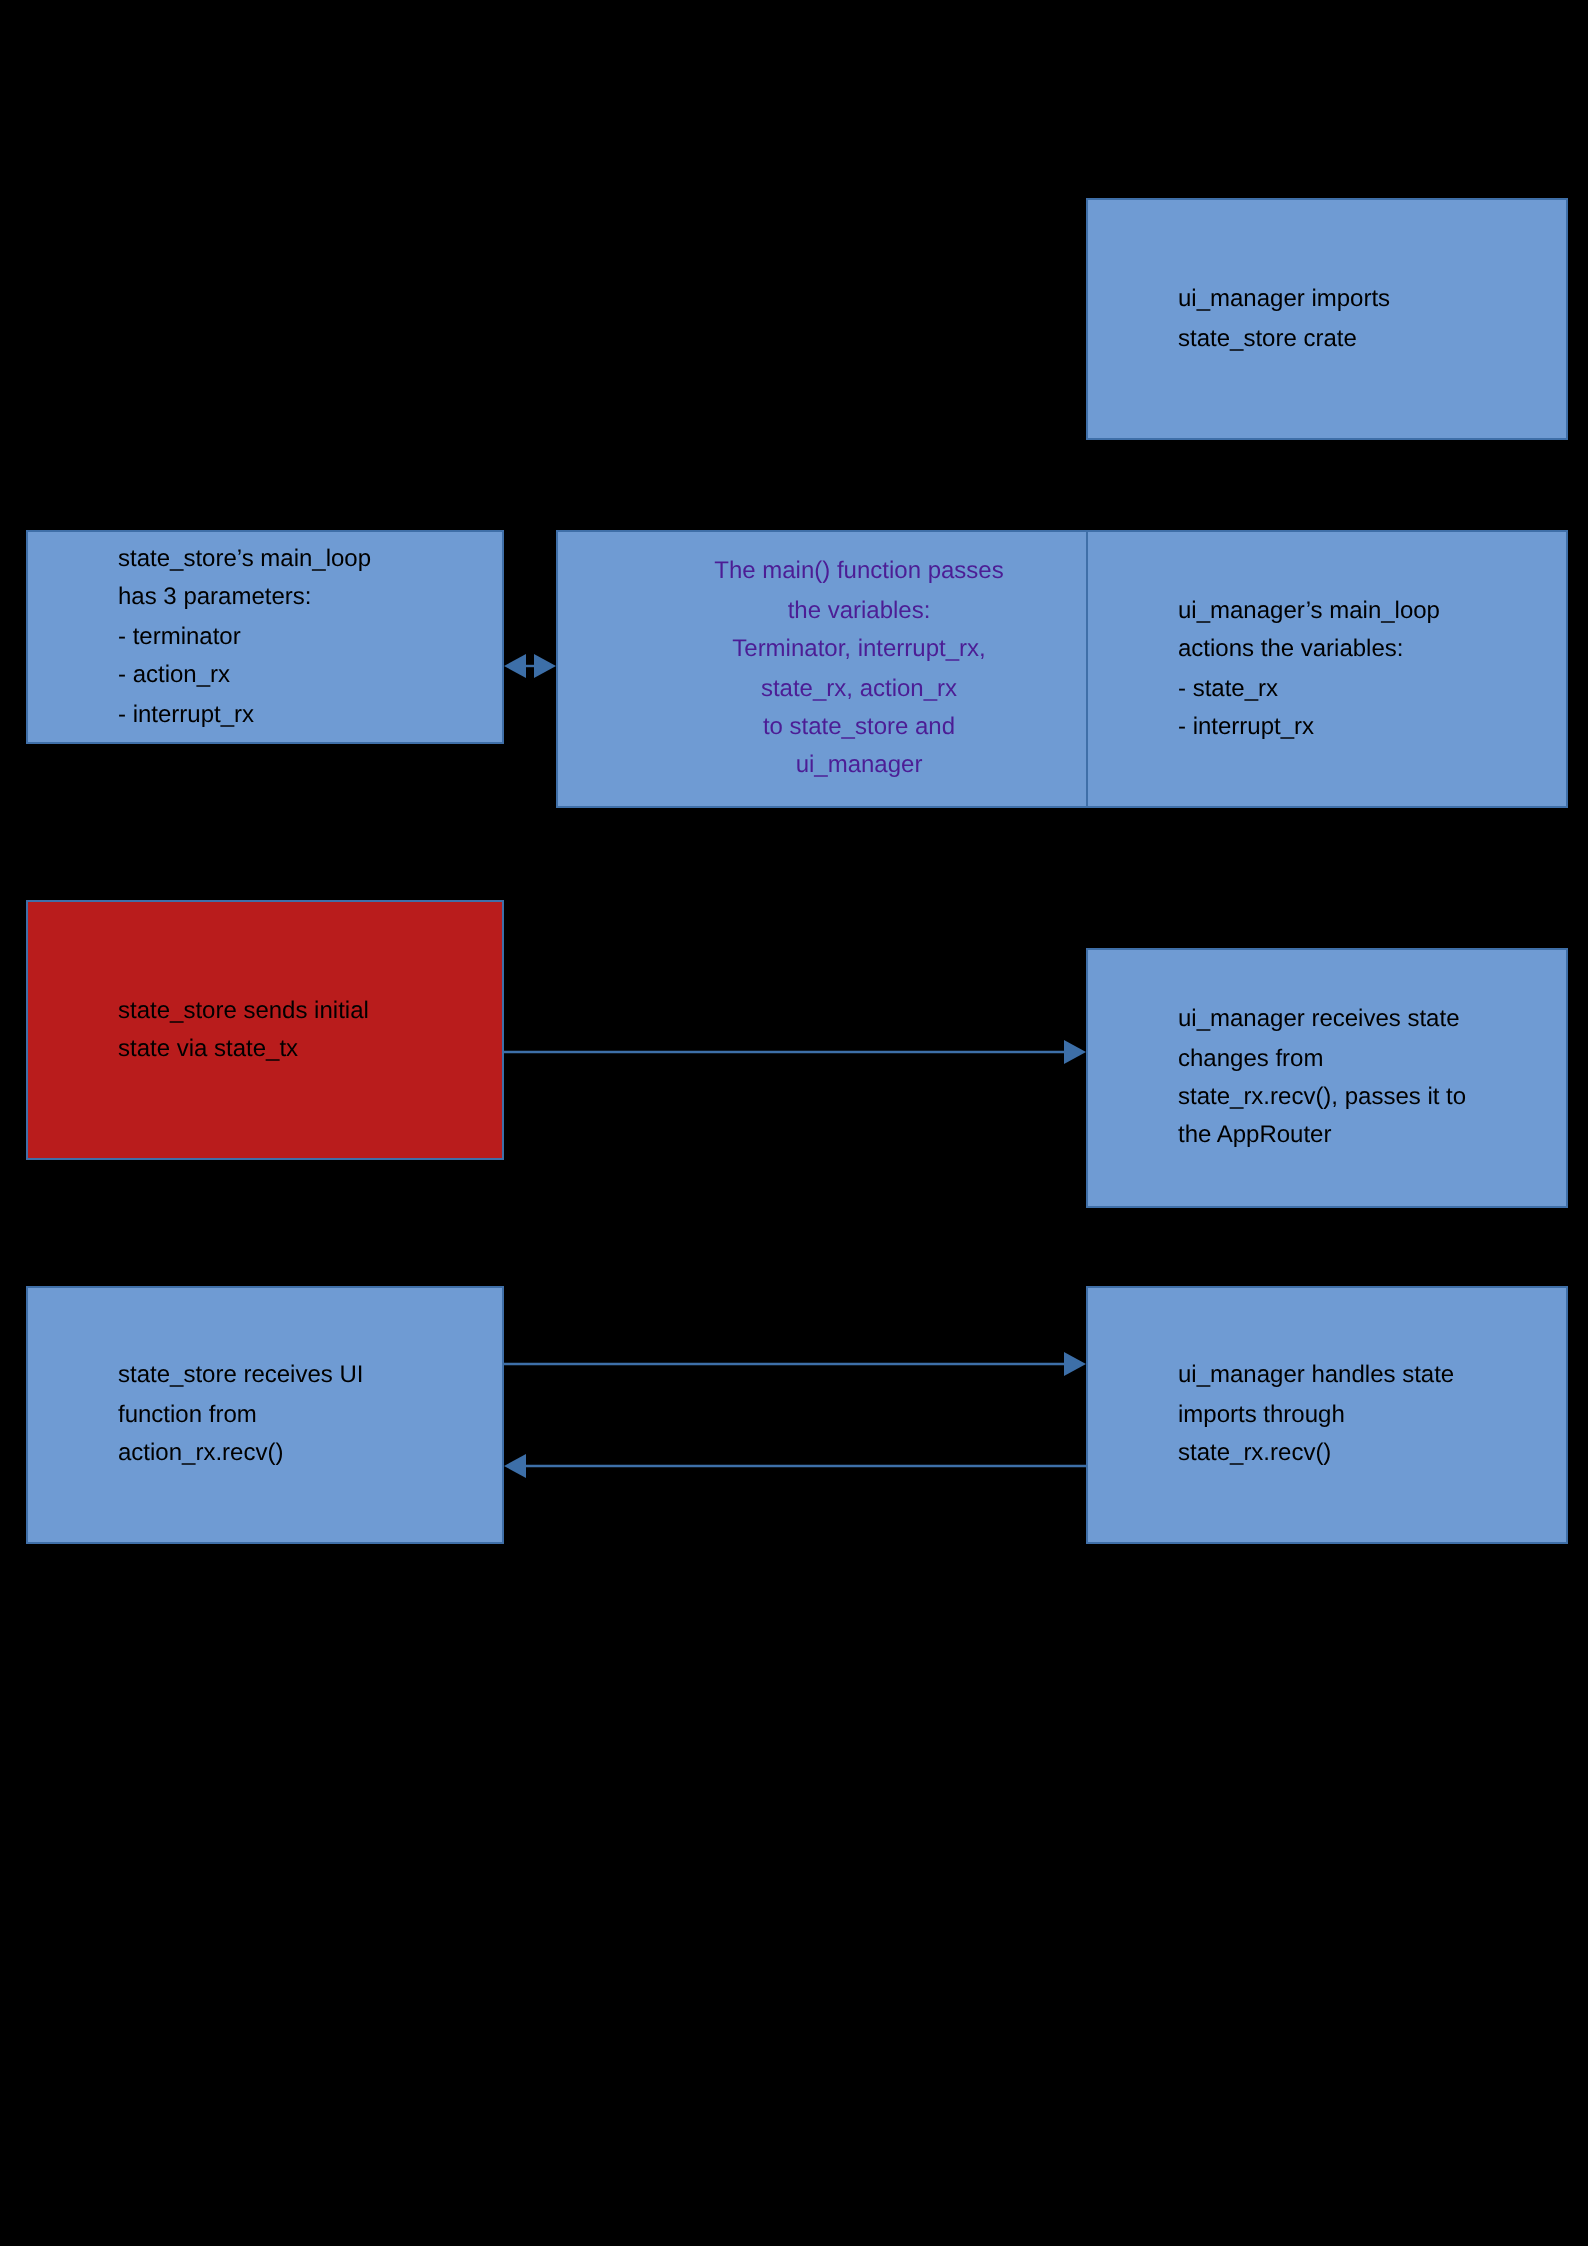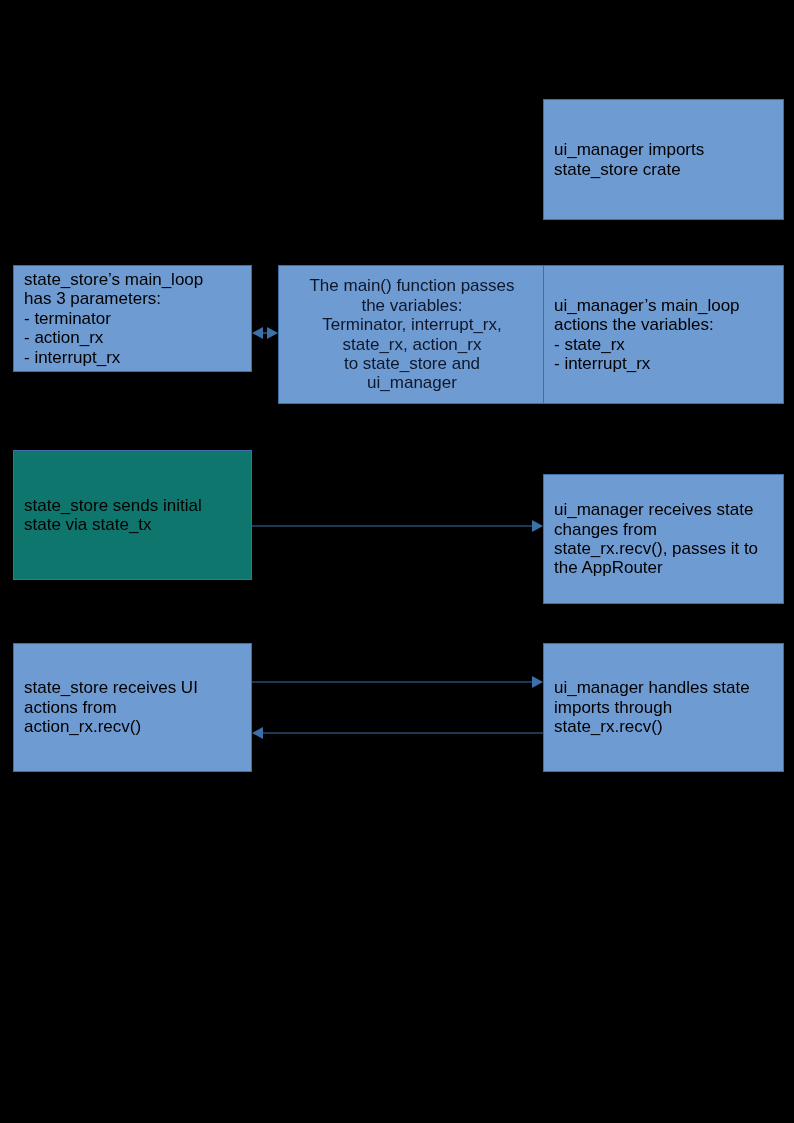--- a/index.html
+++ b/index.html
@@ -19,24 +19,25 @@
     overflow: hidden;
   }
   .node {
     position: absolute;
     box-sizing: border-box;
     background: #6F9BD3;
     border: 1px solid #3F6FA8;
     display: flex;
     align-items: center;
     color: #000000;
-    font-size: 17px;
+    font-size: 12px;
     line-height: 19.4px;
     white-space: pre-line;
     overflow: hidden;
+    padding-left: 35px;
   }
   .node .nlabel {
     display: block;
     width: 100%;
     padding: 0 10px;
     box-sizing: border-box;
   }
   .node.align-left  .nlabel { text-align: left; }
   .node.align-center .nlabel { text-align: center; }
 
@@ -85,36 +86,36 @@
       </div>
     </div>
   <div id="node-layer">
       <div class="node align-left" style="left: 543px; top: 99px; width: 241px; height: 121px; background: rgb(111, 155, 211); border-color: rgb(63, 111, 168); color: rgb(0, 0, 0);"><span class="nlabel">ui_manager imports
 state_store crate</span></div>
       <div class="node align-left" style="left: 13px; top: 265px; width: 239px; height: 107px; background: rgb(111, 155, 211); border-color: rgb(63, 111, 168); color: rgb(0, 0, 0);"><span class="nlabel">state_store’s main_loop
 has 3 parameters:
 - terminator
 - action_rx
 - interrupt_rx</span></div>
-      <div class="node align-center" style="left: 278px; top: 265px; width: 268px; height: 139px; background: rgb(111, 155, 211); border-color: rgb(63, 111, 168); color: #0f172a;"><span class="nlabel">The main() function passes
+      <div class="node align-center" style="left: 278px; top: 265px; width: 268px; height: 139px; background: rgb(111, 155, 211); border-color: rgb(63, 111, 168); color: #4c1d95;"><span class="nlabel">The main() function passes
 the variables:
 Terminator, interrupt_rx,
 state_rx, action_rx
 to state_store and
 ui_manager</span></div>
       <div class="node align-left" style="left: 543px; top: 265px; width: 241px; height: 139px; background: rgb(111, 155, 211); border-color: rgb(63, 111, 168); color: rgb(0, 0, 0);"><span class="nlabel">ui_manager’s main_loop
 actions the variables:
 - state_rx
 - interrupt_rx</span></div>
-      <div class="node align-left" style="left: 13px; top: 450px; width: 239px; height: 130px; background: #0f766e; border-color: rgb(63, 111, 168); color: rgb(0, 0, 0);"><span class="nlabel">state_store sends initial
+      <div class="node align-left" style="left: 13px; top: 450px; width: 239px; height: 130px; background: #b91c1c; border-color: rgb(63, 111, 168); color: rgb(0, 0, 0);"><span class="nlabel">state_store sends initial
 state via state_tx</span></div>
       <div class="node align-left" style="left: 543px; top: 450px; width: 241px; height: 130px; background: rgb(111, 155, 211); border-color: rgb(63, 111, 168); color: rgb(0, 0, 0); margin-top: 24px;"><span class="nlabel">ui_manager receives state
 changes from
 state_rx.recv(), passes it to
 the AppRouter</span></div>
       <div class="node align-left" style="left: 13px; top: 643px; width: 239px; height: 129px; background: rgb(111, 155, 211); border-color: rgb(63, 111, 168); color: rgb(0, 0, 0);"><span class="nlabel">state_store receives UI
-actions from
+function from
 action_rx.recv()</span></div>
       <div class="node align-left" style="left: 543px; top: 643px; width: 241px; height: 129px; background: rgb(111, 155, 211); border-color: rgb(63, 111, 168); color: rgb(0, 0, 0);"><span class="nlabel">ui_manager handles state
 imports through
 state_rx.recv()</span></div>
     </div>
 </div>
 
 </body></html>

